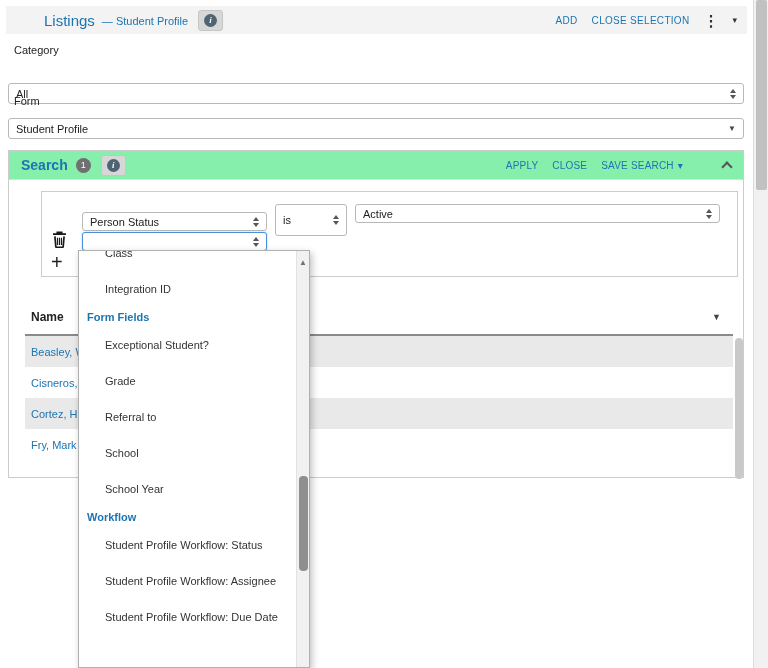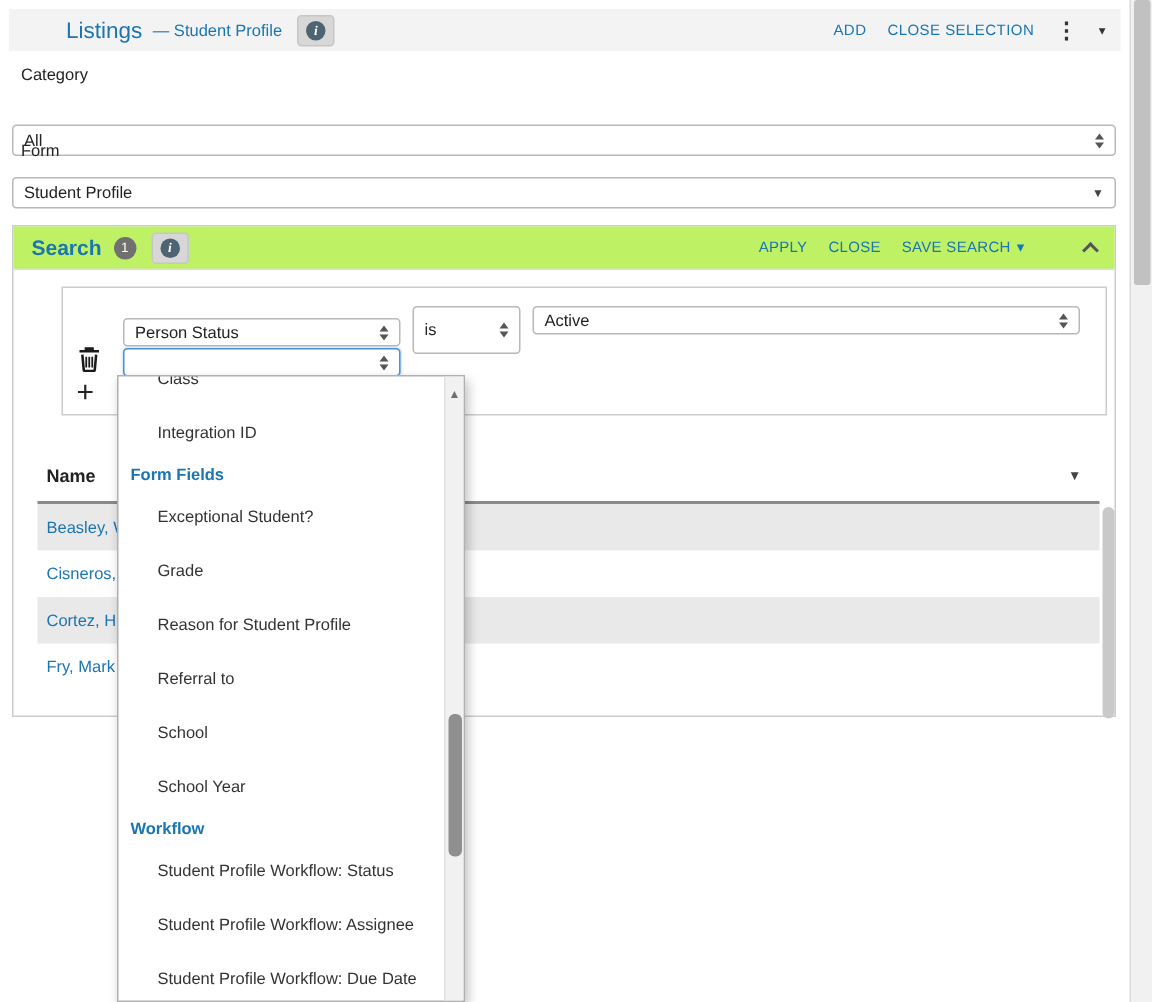--- a/index.html
+++ b/index.html
@@ -49,21 +49,21 @@
   .updown .tu { width:0;height:0;border-left:3px solid transparent;border-right:3px solid transparent;border-bottom:4px solid #555; }
   .updown .td { width:0;height:0;border-left:3px solid transparent;border-right:3px solid transparent;border-top:4px solid #555; }
   .tri-caret { font-size:8px; color:#444; }
 
   
   .panel {
     position:absolute; left:8px; top:150px; width:736px; height:328px;
     border:1px solid #ccc; background:#fff;
   }
   .panel-header {
-    height:29px; background:#bef264; border-bottom:1px solid #ddd;
+    height:29px; background:#86efac; border-bottom:1px solid #ddd;
     display:flex; align-items:center; justify-content:space-between; padding:0 12px;
   }
   .ph-left { display:flex; align-items:center; }
   .search-title { font-size:14px; font-weight:bold; color:#1b75b1; }
   .badge {
     width:15px; height:15px; border-radius:50%; background:#707070; color:#fff;
     font-size:9px; display:flex; align-items:center; justify-content:center; margin-left:8px;
   }
   .ph-right { display:flex; align-items:flex-end; gap:14px; }
   .hdr-link { font-size:10px; color:#1b75b1; letter-spacing:.2px; cursor:pointer; text-decoration:none; display:flex; align-items:center; gap:4px; }
@@ -237,21 +237,20 @@
   <div class="table-scroll"></div>
 </div>
 
 <div class="dropdown">
   <div class="dd-items">
     <div class="dd-item option">Class</div>
     <div class="dd-item option">Integration ID</div>
     <div class="dd-item group">Form Fields</div>
     <div class="dd-item option">Exceptional Student?</div>
     <div class="dd-item option">Grade</div>
-    <div class="dd-item option">Reason for Student Profile</div>
     <div class="dd-item option">Referral to</div>
     <div class="dd-item option">School</div>
     <div class="dd-item option">School Year</div>
     <div class="dd-item group">Workflow</div>
     <div class="dd-item option">Student Profile Workflow: Status</div>
     <div class="dd-item option">Student Profile Workflow: Assignee</div>
     <div class="dd-item option">Student Profile Workflow: Due Date</div>
   </div>
   <div class="dd-scrollbar">
     <span class="dd-scroll-up">▲</span>

